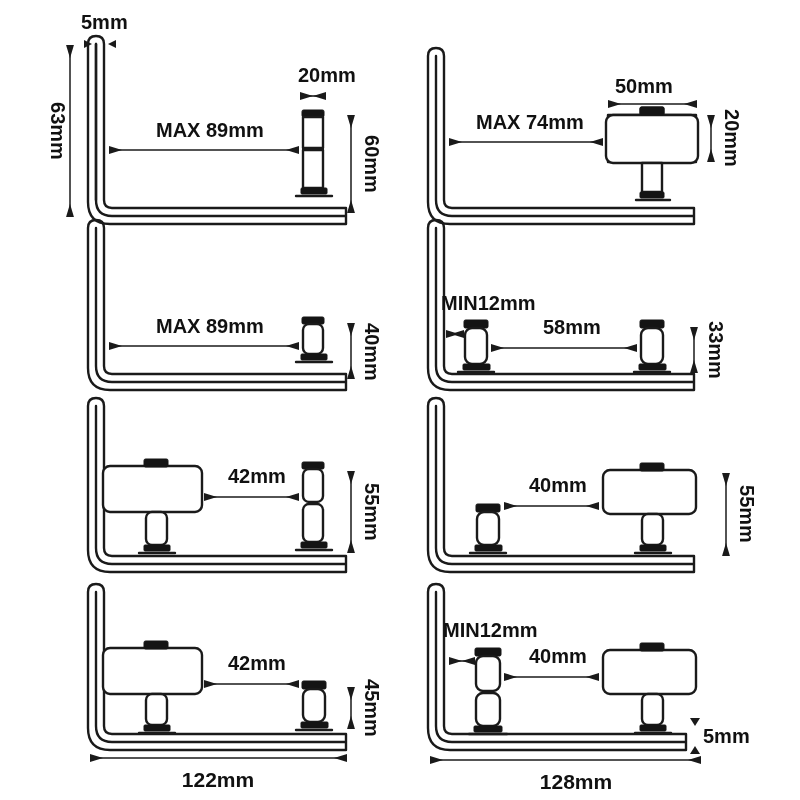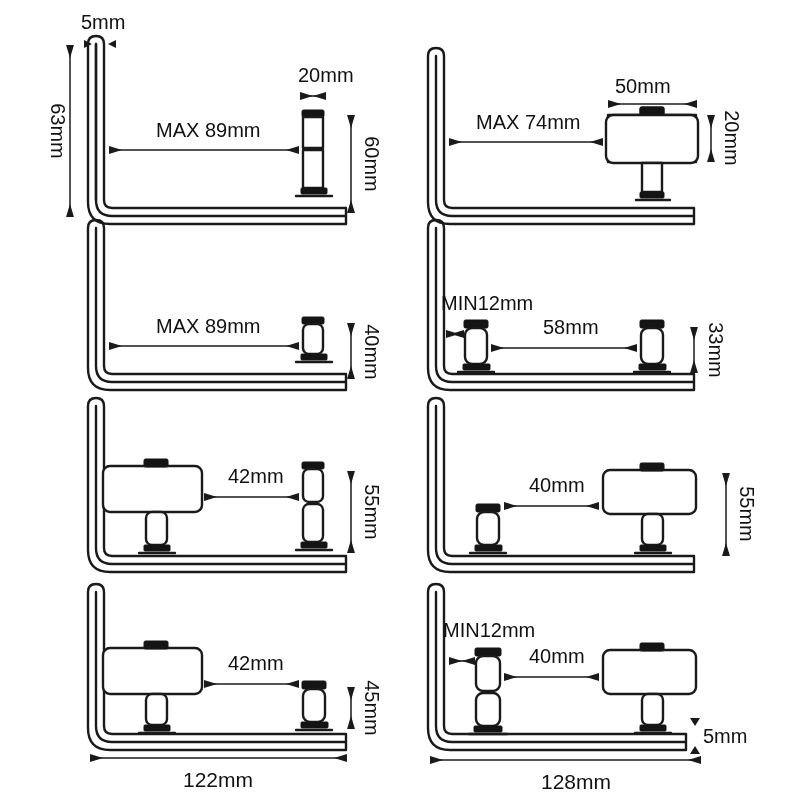--- a/index.html
+++ b/index.html
@@ -11,20 +11,21 @@
     width: 800px;
     height: 800px;
     font-family: "Liberation Sans", sans-serif;
     overflow: hidden;
   }
   #stage {
     position: relative;
     width: 680px;
     height: 800px;
     background: #ffffff;
+    font-weight: bold;
   }
   svg#drawing {
     position: absolute;
     top: 0;
     left: 0;
     width: 800px;
     height: 800px;
     display: block;
   }
   .ln {

